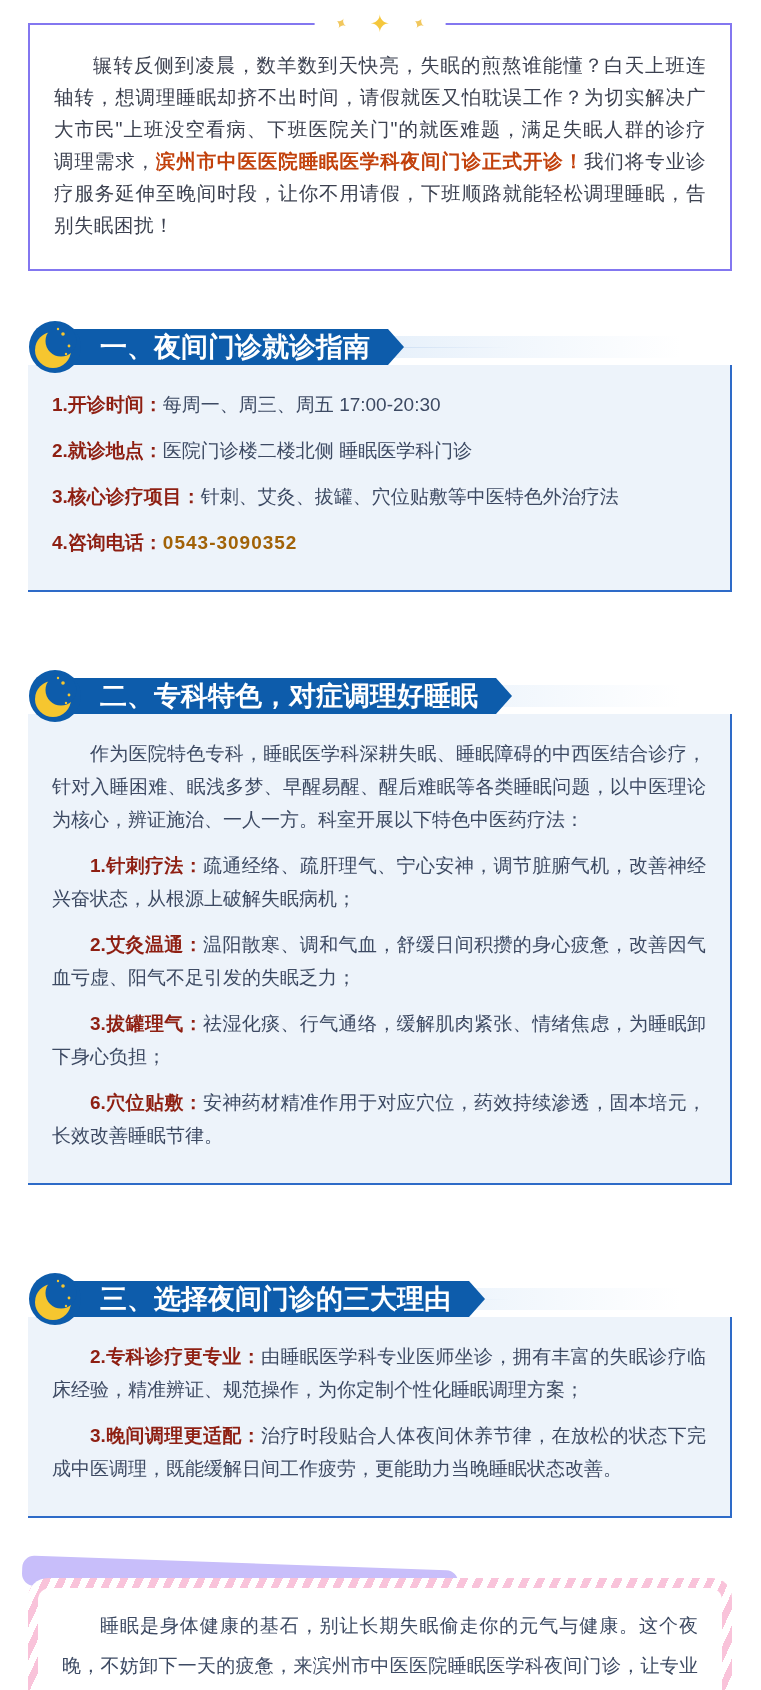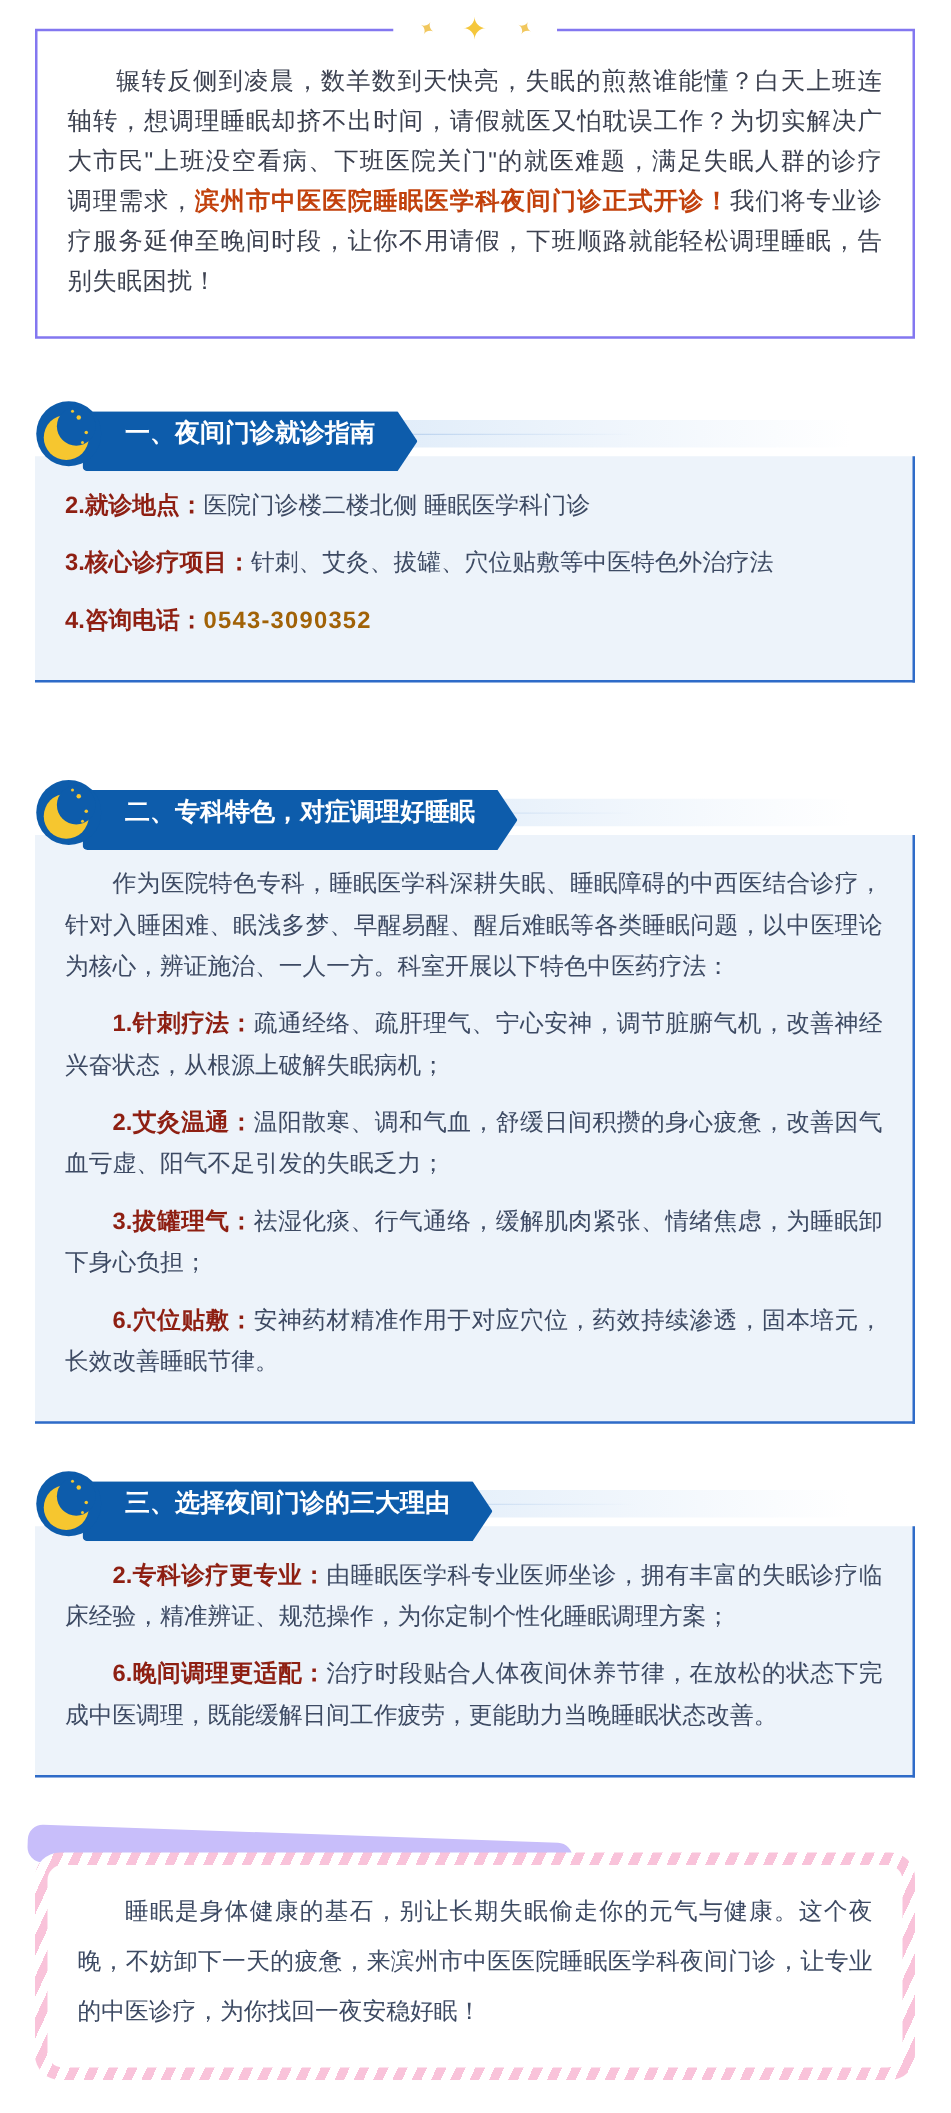--- a/index.html
+++ b/index.html
@@ -32,39 +32,39 @@
     display: flex; align-items: center; gap: 22px;
     line-height: 26px;
   }
   .star { color: #f1c75d; font-size: 15px; display: inline-block; transform: rotate(28deg); }
   .star.big { color: #f5c73c; font-size: 24px; transform: none; }
   .intro-highlight { color: #c2410c; font-weight: bold; }
 
   
   .section { margin-top: 58px; }
   .section.gap-lg { margin-top: 86px; }
-  .section.gap-md { margin-top: 46px; }
+  .section.gap-md { margin-top: 96px; }
   .ribbon-row { position: relative; height: 36px; padding-left: 38px; }
   .band {
     position: absolute; left: 70px; right: 0; top: 50%;
     height: 22px; transform: translateY(-50%);
     background: linear-gradient(to right, #cfe2f6 0%, rgba(255,255,255,0) 92%);
     z-index: 0;
   }
   .band::before {
     content: ''; position: absolute; left: 0; right: 35%; top: 50%; height: 1px;
     background: linear-gradient(to right, #8fb4e2, rgba(255,255,255,0));
   }
   .ribbon {
     position: relative; z-index: 1;
     display: inline-block;
     background: #0d5cab;
     color: #ffffff;
-    font-size: 20px; font-weight: bold;
-    line-height: 36px; height: 48px;
+    font-size: 27px; font-weight: bold;
+    line-height: 36px; height: 36px;
     padding: 0 34px 0 34px;
     clip-path: polygon(0 0, calc(100% - 16px) 0, 100% 50%, calc(100% - 16px) 100%, 0 100%);
     border-radius: 4px 0 0 4px;
   }
   .moon {
     position: absolute; left: 0; top: -9px;
     width: 54px; height: 54px; z-index: 2;
   }
 
   
@@ -131,20 +131,21 @@
           <circle cx="33" cy="21" r="15.5" fill="#0d5cab"></circle>
           <circle cx="35" cy="14" r="1.8" fill="#f6c62f"></circle>
           <circle cx="41" cy="26" r="1.4" fill="#f6c62f"></circle>
           <circle cx="30" cy="9" r="1.2" fill="#f6c62f"></circle>
           <circle cx="38" cy="34" r="1.2" fill="#f6c62f"></circle>
         </svg>
       </span>
       <div class="ribbon">一、夜间门诊就诊指南</div>
     </div>
     <div class="content-box">
+      <p><span class="label">1.开诊时间：</span><span>每周一、周三、周五 17:00-20:30</span></p>
       <p><span class="label">2.就诊地点：</span><span>医院门诊楼二楼北侧 睡眠医学科门诊</span></p>
       <p><span class="label">3.核心诊疗项目：</span><span>针刺、艾灸、拔罐、穴位贴敷等中医特色外治疗法</span></p>
       <p><span class="label">4.咨询电话：</span><span class="red-value">0543-3090352</span></p>
     </div>
   </section>
 
   <section class="section gap-lg">
     <div class="ribbon-row">
       <div class="band"></div>
       <span class="moon">
@@ -180,21 +181,21 @@
           <circle cx="35" cy="14" r="1.8" fill="#f6c62f"></circle>
           <circle cx="41" cy="26" r="1.4" fill="#f6c62f"></circle>
           <circle cx="30" cy="9" r="1.2" fill="#f6c62f"></circle>
           <circle cx="38" cy="34" r="1.2" fill="#f6c62f"></circle>
         </svg>
       </span>
       <div class="ribbon">三、选择夜间门诊的三大理由</div>
     </div>
     <div class="content-box">
       <p class="indent"><span class="label">2.专科诊疗更专业：</span><span>由睡眠医学科专业医师坐诊，拥有丰富的失眠诊疗临床经验，精准辨证、规范操作，为你定制个性化睡眠调理方案；</span></p>
-      <p class="indent"><span class="label">6.晚间调理更适配：</span><span>治疗时段贴合人体夜间休养节律，在放松的状态下完成中医调理，既能缓解日间工作疲劳，更能助力当晚睡眠状态改善。</span></p>
+      <p class="indent"><span class="label">3.晚间调理更适配：</span><span>治疗时段贴合人体夜间休养节律，在放松的状态下完成中医调理，既能缓解日间工作疲劳，更能助力当晚睡眠状态改善。</span></p>
     </div>
   </section>
 
   <div class="closing-wrap">
     <div class="purple-band top-left"></div>
 
     <div class="pink-striped">
       <div class="pink-inner">
         <p>睡眠是身体健康的基石，别让长期失眠偷走你的元气与健康。这个夜晚，不妨卸下一天的疲惫，来滨州市中医医院睡眠医学科夜间门诊，让专业的中医诊疗，为你找回一夜安稳好眠！</p>
       </div>

